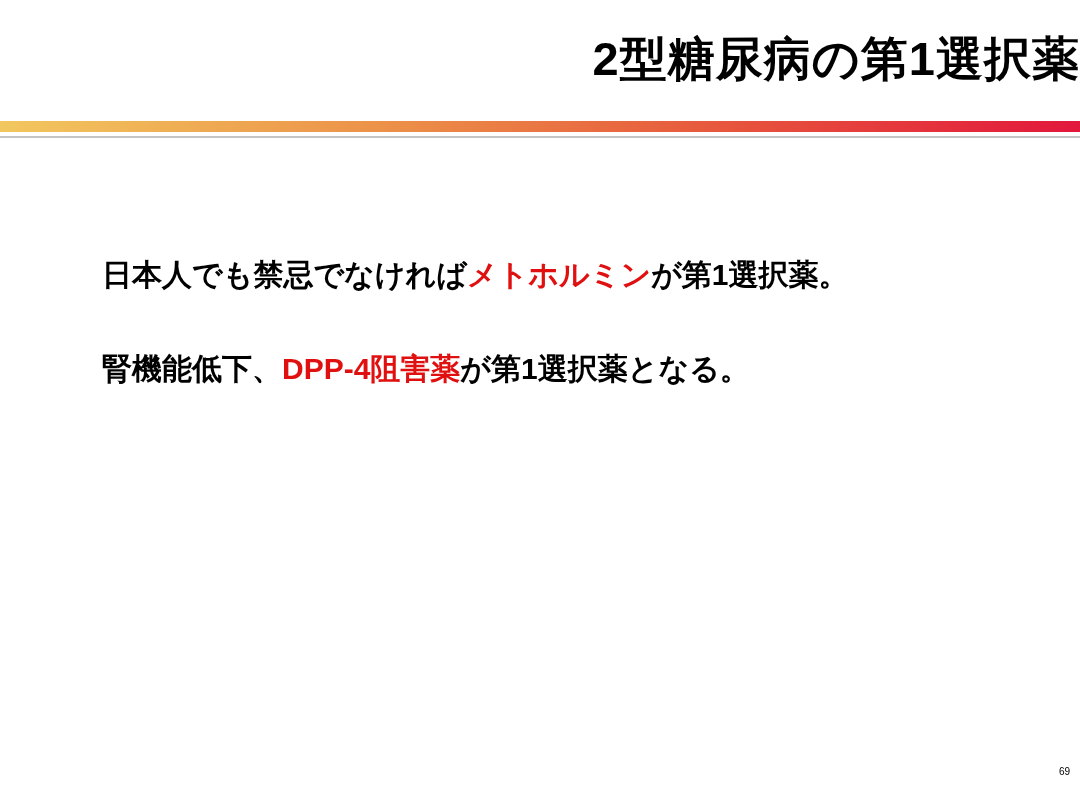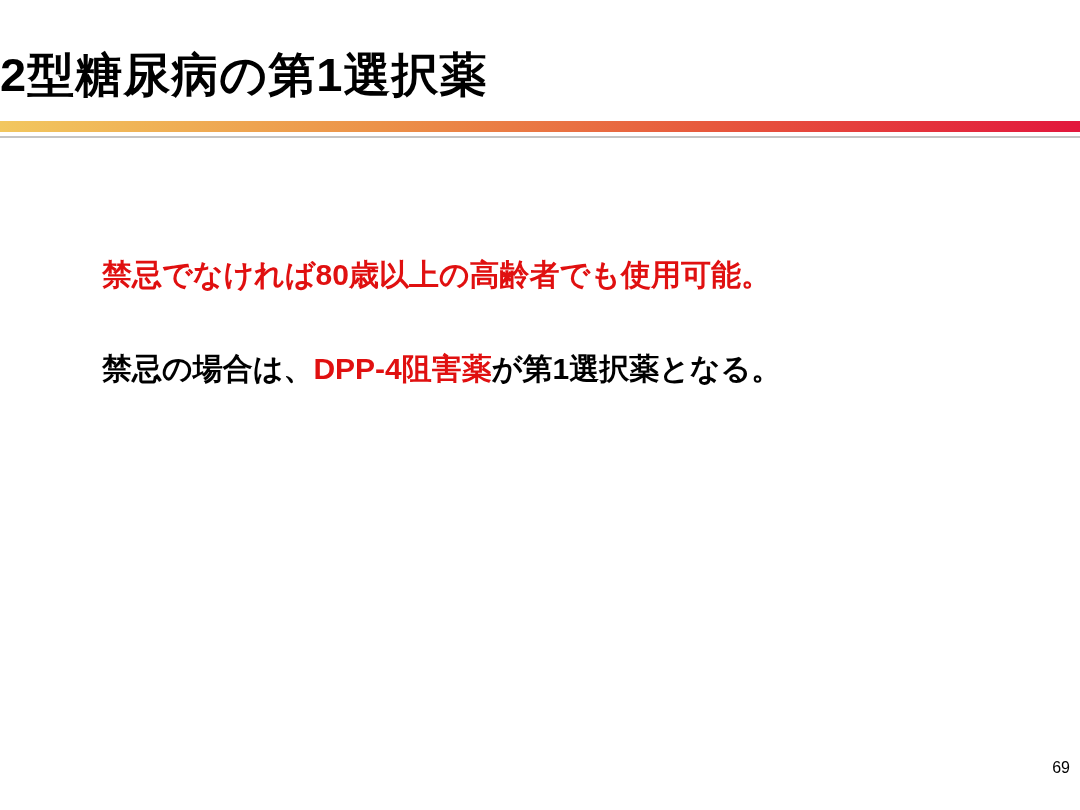--- a/index.html
+++ b/index.html
@@ -18,24 +18,24 @@
   }
   .slide {
     position: relative;
     width: 1080px;
     height: 810px;
     background: #ffffff;
     overflow: hidden;
   }
   .title {
     position: absolute;
-    top: 44px;
+    top: 28px;
     left: 0;
     width: 100%;
-    text-align: left;
+    text-align: right;
     font-size: 47px;
     font-weight: bold;
     letter-spacing: 1px;
     color: var(--text-black);
     white-space: nowrap;
   }
   .gradient-bar {
     position: absolute;
     top: 121px;
     left: 0;
@@ -77,36 +77,36 @@
   .line.spacer {
     height: 41px;
   }
   .seg.red {
     color: var(--text-red);
   }
   .page-number {
     position: absolute;
     right: 10px;
     bottom: 33px;
-    font-size: 16px;
+    font-size: 10px;
     color: var(--text-black);
   }
 </style>
 </head>
 <body>
 
 <div class="slide">
 
   <div class="title">2型糖尿病の第1選択薬</div>
 
   <div class="gradient-bar"></div>
 
   <div class="gradient-bar-shadow"></div>
 
   <div class="body-text">
-      <div class="line"><span class="seg red">禁忌でなければ80歳以上の高齢者でも使用可能。</span></div>
+      <div class="line"><span class="seg">日本人でも禁忌でなければ</span><span class="seg red">メトホルミン</span><span class="seg">が第1選択薬。</span></div>
       <div class="line spacer"></div>
-      <div class="line"><span class="seg">禁忌の場合は、</span><span class="seg red">DPP-4阻害薬</span><span class="seg">が第1選択薬となる。</span></div>
+      <div class="line"><span class="seg">腎機能低下、</span><span class="seg red">DPP-4阻害薬</span><span class="seg">が第1選択薬となる。</span></div>
     </div>
 
   <div class="page-number">69</div>
 
 </div>
 
 </body></html>

